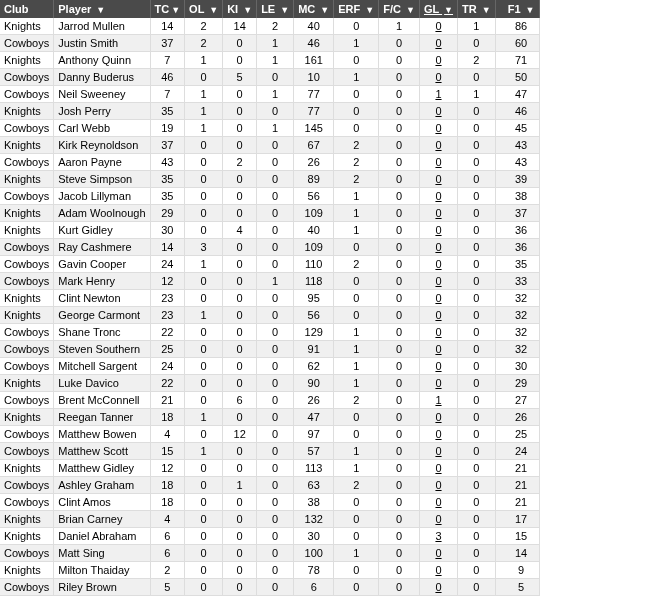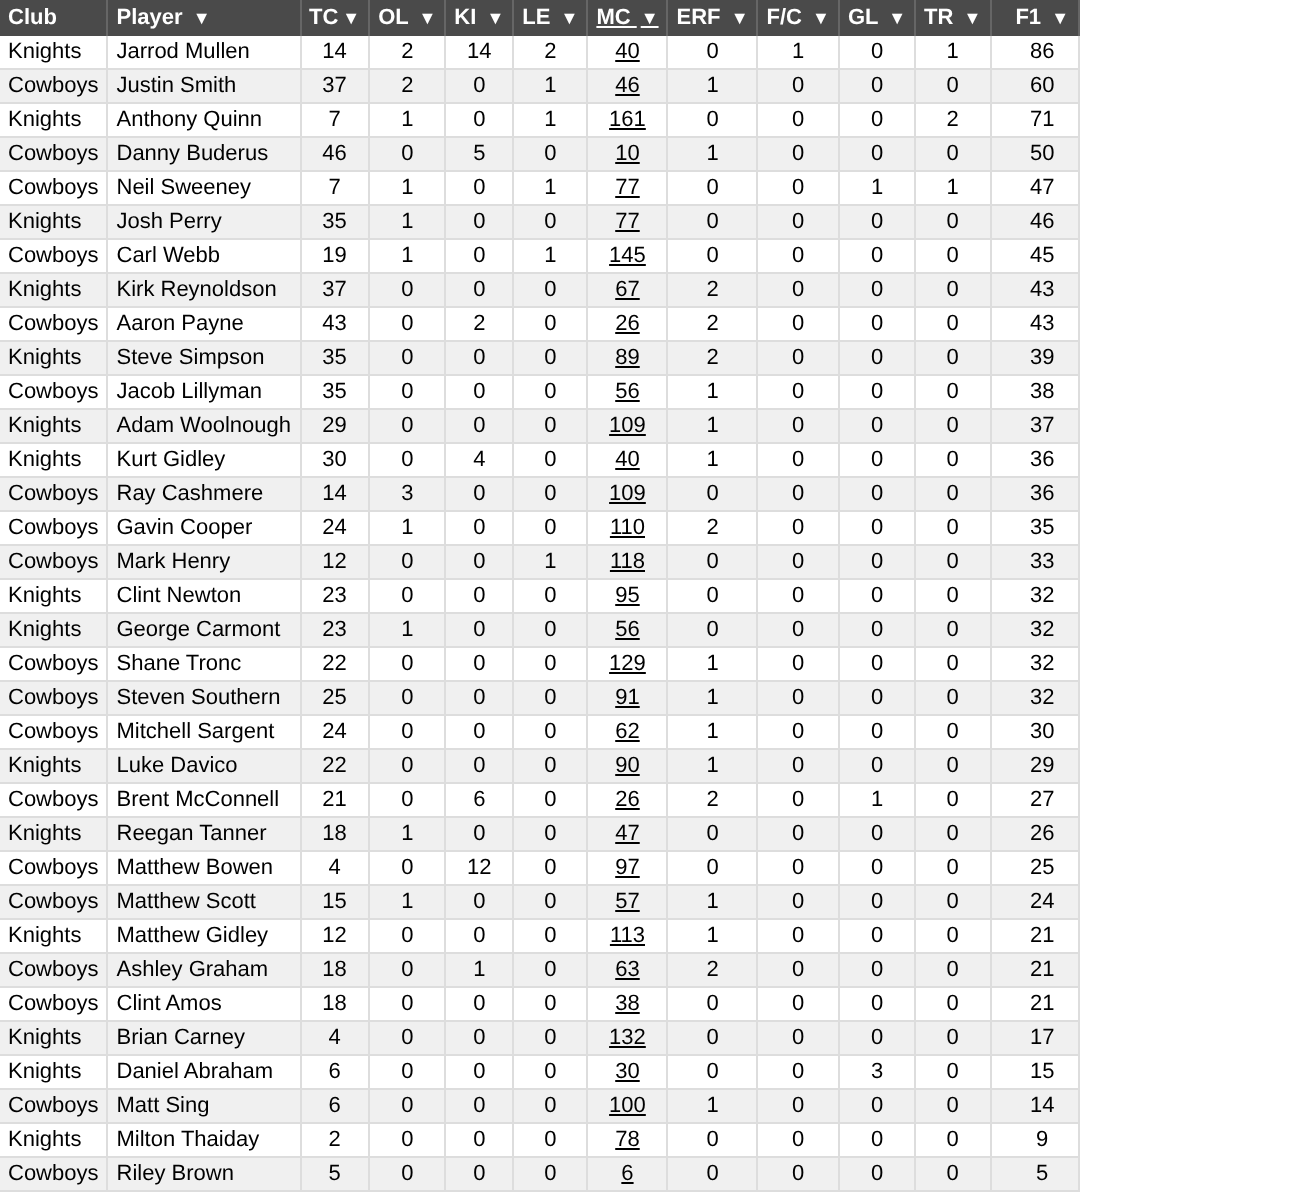--- a/index.html
+++ b/index.html
@@ -43,24 +43,24 @@
     }
     tbody td.center {
       text-align: center;
     }
     .col-club { width: 58px; }
     .col-player { width: 120px; }
     .col-tc { width: 30px; }
     .col-ol { width: 22px; margin-left: 47px; }
     .col-ki { width: 22px; }
     .col-le { width: 22px; }
-    .col-mc { width: 30px; text-decoration: underline; }
+    .col-mc { width: 30px; }
     .col-erf { width: 25px; }
     .col-fc { width: 22px; }
-    .col-gl { width: 22px; }
+    .col-gl { width: 22px; text-decoration: underline; }
     .col-tr { width: 22px; }
     .col-f1 { width: 30px; padding-left: 12px; }
     .sort-icon {
       font-size: 9px;
       margin-left: 2px;
     }
   </style>
 </head>
 <body>
 

